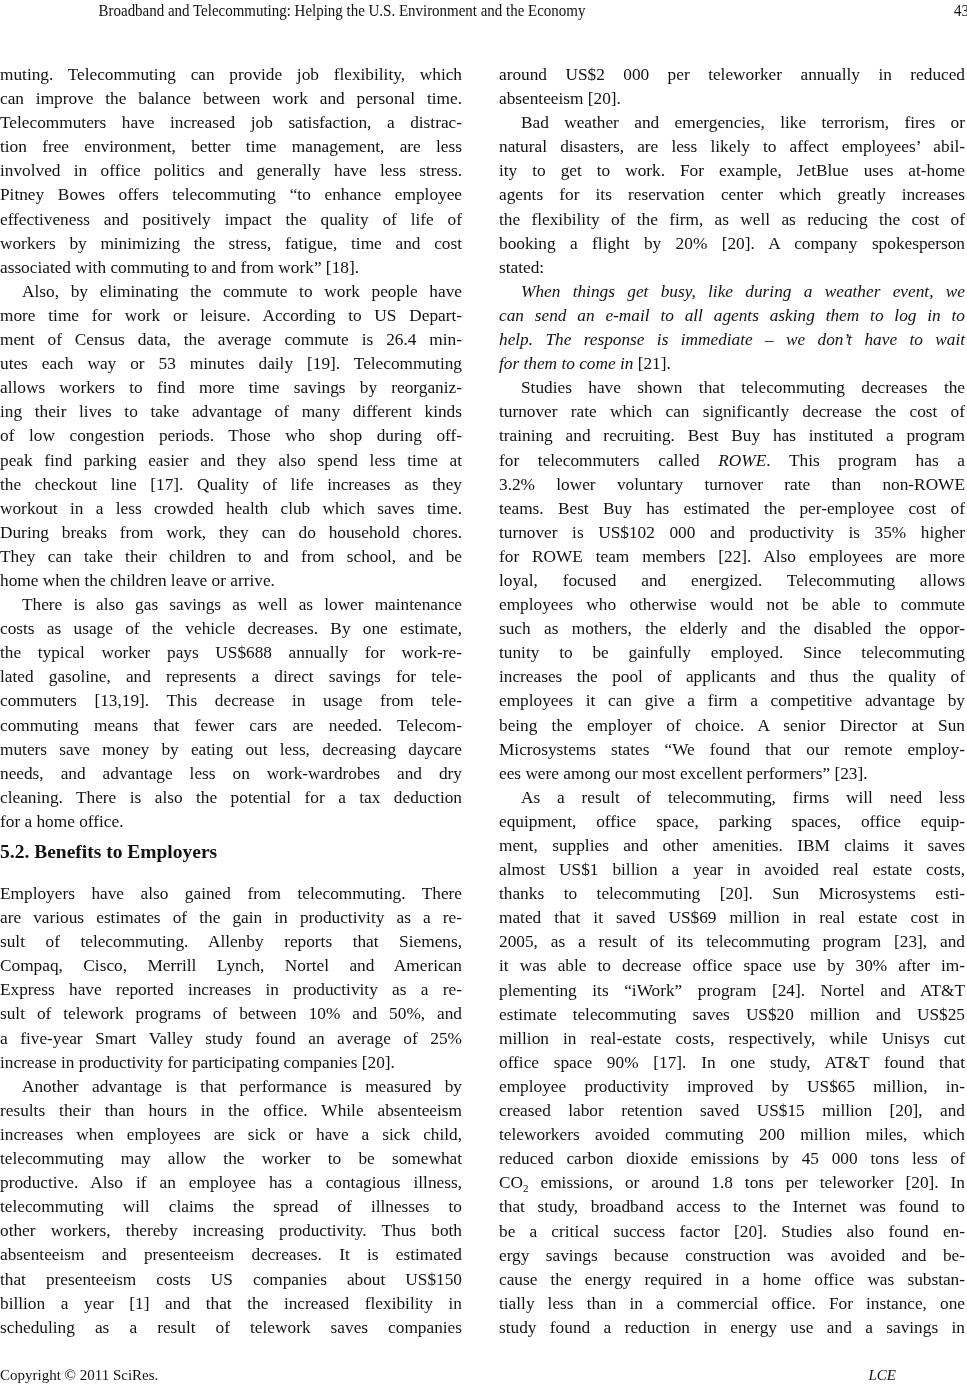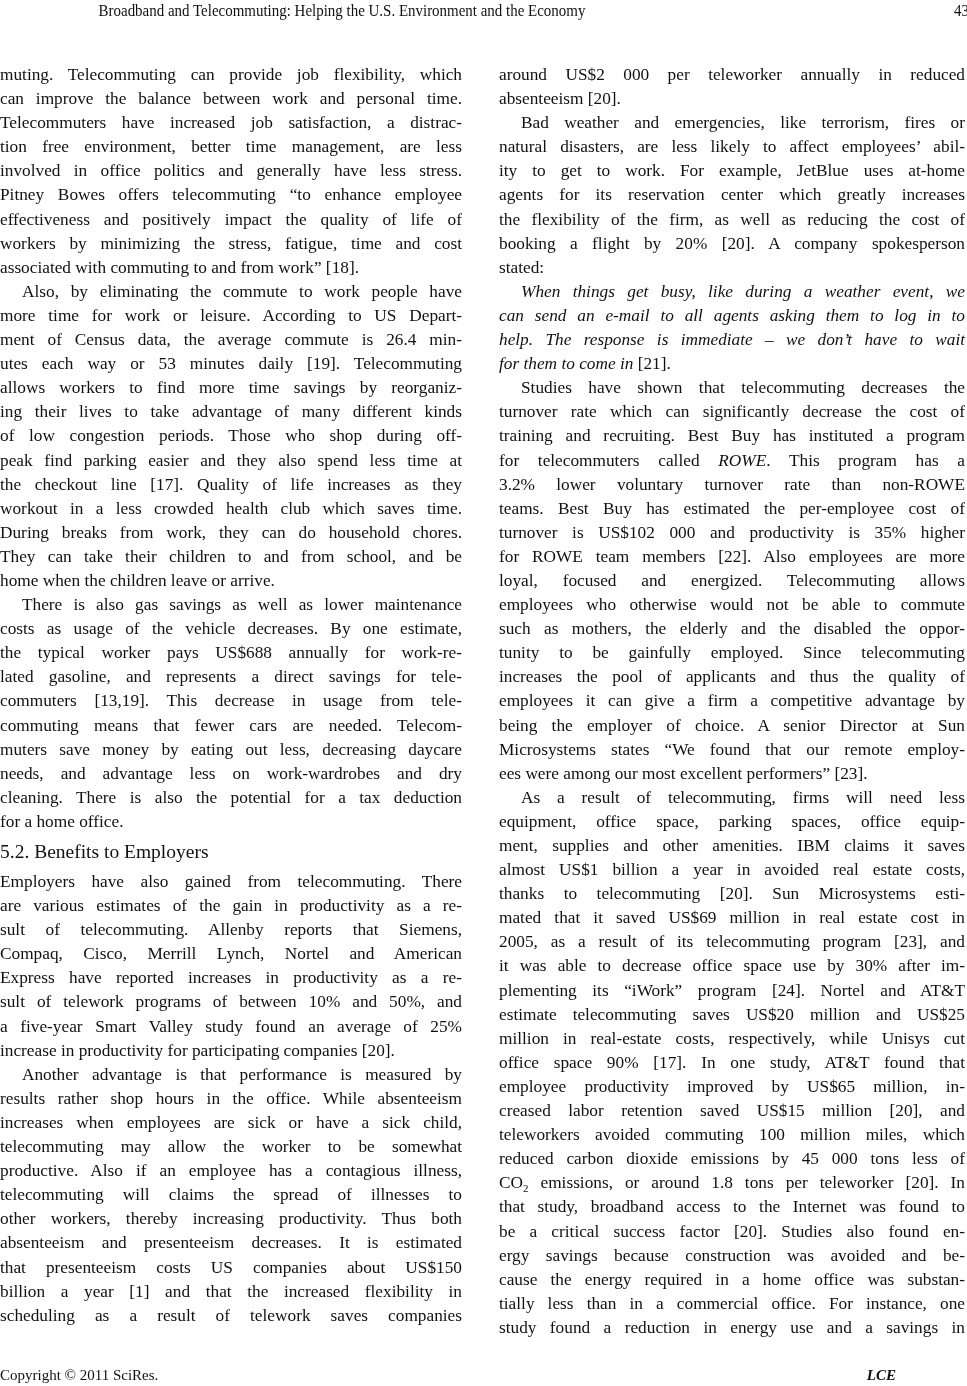--- a/index.html
+++ b/index.html
@@ -15,29 +15,29 @@
   .running-head .title { position: absolute; left: 112px; top: 0; white-space: nowrap; }
   .running-head .pnum { position: absolute; left: 1084px; top: 0; }
   .col {
     position: absolute; top: 63px; font-size: 17.3px; line-height: 24.1px;
     text-align: justify; hyphens: none;
   }
   .col.left { left: 0; width: 462px; }
   .col.right { left: 499px; width: 466px; }
   .col p { margin: 0; }
   .col h2 {
-    font-size: 19.5px; font-weight: normal; margin: 5px 0 5px 0; line-height: 26px;
+    font-size: 19.5px; font-weight: bold; margin: 5px 0 17px 0; line-height: 26px;
   }
   .col em { }
   .footer {
     position: absolute; top: 1366px; left: 0; width: 899px; height: 20px;
     font-size: 15px; line-height: 18px;
   }
   .footer .copyright { position: absolute; left: 0; top: 0; }
-  .footer .journal { position: absolute; right: 3px; top: 0; font-style: italic; font-weight: bold; }
+  .footer .journal { position: absolute; right: 3px; top: 0; font-style: italic; font-weight: normal; }
   .line { display: block; text-align-last: justify; }
   .line.last { text-align-last: left; }
   sub { font-size: 11px; line-height: 0; }
 </style>
 </head>
 <body>
 
 <div class="running-head">
   <span class="title">Broadband and Telecommuting: Helping the U.S. Environment and the Economy</span>
   <span class="pnum">43</span>
@@ -88,21 +88,21 @@
       <span class="line">are various estimates of the gain in productivity as a re-</span>
       <span class="line">sult of telecommuting. Allenby reports that Siemens,</span>
       <span class="line">Compaq, Cisco, Merrill Lynch, Nortel and American</span>
       <span class="line">Express have reported increases in productivity as a re-</span>
       <span class="line">sult of telework programs of between 10% and 50%, and</span>
       <span class="line">a five-year Smart Valley study found an average of 25%</span>
       <span class="line last">increase in productivity for participating companies [20].</span>
     </p>
   <p class="">
       <span class="line" style="text-indent: 22px;">Another advantage is that performance is measured by</span>
-      <span class="line">results rather shop hours in the office. While absenteeism</span>
+      <span class="line">results their than hours in the office. While absenteeism</span>
       <span class="line">increases when employees are sick or have a sick child,</span>
       <span class="line">telecommuting may allow the worker to be somewhat</span>
       <span class="line">productive. Also if an employee has a contagious illness,</span>
       <span class="line">telecommuting will claims the spread of illnesses to</span>
       <span class="line">other workers, thereby increasing productivity. Thus both</span>
       <span class="line">absenteeism and presenteeism decreases. It is estimated</span>
       <span class="line">that presenteeism costs US companies about US$150</span>
       <span class="line">billion a year [1] and that the increased flexibility in</span>
       <span class="line">scheduling as a result of telework saves companies</span>
     </p>
@@ -152,21 +152,21 @@
       <span class="line">thanks to telecommuting [20]. Sun Microsystems esti-</span>
       <span class="line">mated that it saved US$69 million in real estate cost in</span>
       <span class="line">2005, as a result of its telecommuting program [23], and</span>
       <span class="line">it was able to decrease office space use by 30% after im-</span>
       <span class="line">plementing its “iWork” program [24]. Nortel and AT&amp;T</span>
       <span class="line">estimate telecommuting saves US$20 million and US$25</span>
       <span class="line">million in real-estate costs, respectively, while Unisys cut</span>
       <span class="line">office space 90% [17].   In one study, AT&amp;T found that</span>
       <span class="line">employee productivity improved by US$65 million, in-</span>
       <span class="line">creased labor retention saved US$15 million [20], and</span>
-      <span class="line">teleworkers avoided commuting 100 million miles, which</span>
+      <span class="line">teleworkers avoided commuting 200 million miles, which</span>
       <span class="line">reduced carbon dioxide emissions by 45 000 tons less of</span>
       <span class="line">CO<sub>2</sub> emissions, or around 1.8 tons per teleworker [20]. In</span>
       <span class="line">that study, broadband access to the Internet was found to</span>
       <span class="line">be a critical success factor [20]. Studies also found en-</span>
       <span class="line">ergy savings because construction was avoided and be-</span>
       <span class="line">cause the energy required in a home office was substan-</span>
       <span class="line">tially less than in a commercial office. For instance, one</span>
       <span class="line">study found a reduction in energy use and a savings in</span>
     </p>
 </div>

